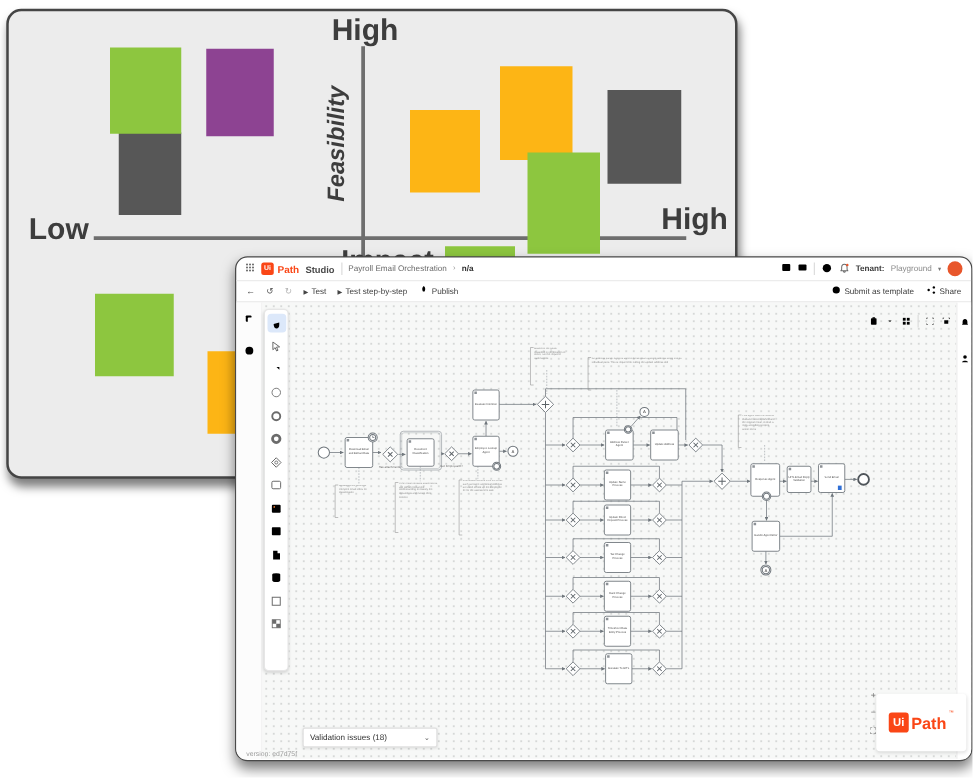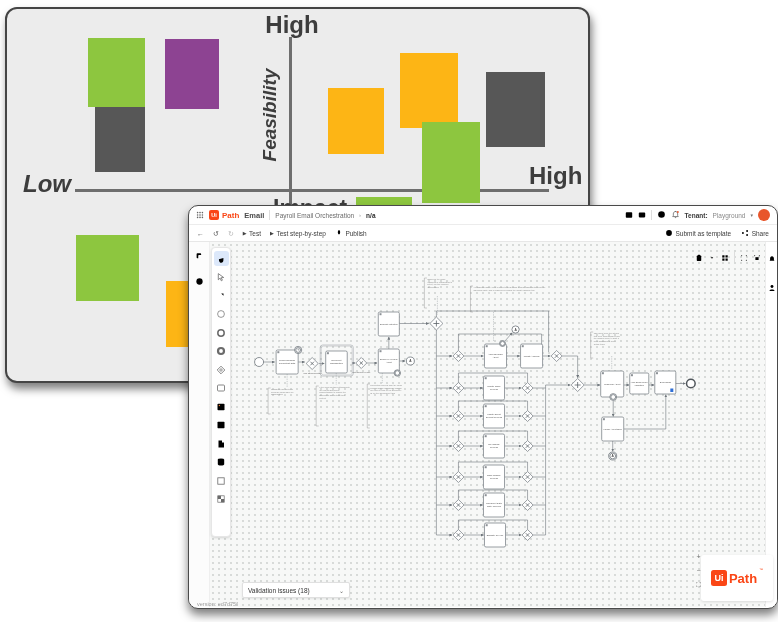--- a/index.html
+++ b/index.html
@@ -5,21 +5,21 @@
   * { margin:0; padding:0; box-sizing:border-box; -webkit-text-size-adjust:none; }
   html,body { width:778px; height:622px; background:#fff; overflow:hidden;
     font-family:"Liberation Sans", sans-serif; position:relative; }
 
   
   .matrix-card { position:absolute; left:5px; top:7px; width:585px; height:376px;
     background:#ececec; border:2px solid #454545; border-radius:12px;
     box-shadow:2px 6px 8px rgba(0,0,0,.5); z-index:1; overflow:hidden; }
   .mx-label { position:absolute; font-weight:bold; color:#3d3d3d; }
   .mx-top    { left:240px; top:2px;  width:90px; text-align:center; font-size:24px; }
-  .mx-low    { left:16px;  top:161px; font-size:24px;font-style:italic; }
+  .mx-low    { left:16px;  top:161px; font-size:24px; }
   .mx-right  { left:522px; top:153px; font-size:24px; }
   .mx-impact { left:266px; top:186px; font-size:23px; }
   .mx-feas   { left:208px; top:94px; width:112px; height:24px; text-align:center;
     font-size:19px; font-style:italic; transform:rotate(-90deg); }
   .mx-vline  { position:absolute; left:282px; top:28px; width:3px; height:312px; background:#6e6e6e; }
   .mx-hline  { position:absolute; left:68px; top:180px; width:474px; height:3px; background:#6e6e6e; }
   .sticky { position:absolute; }
   .st-green { background:#8dc63f; } .st-purple { background:#8d4392; }
   .st-gray  { background:#575757; } .st-orange { background:#fdb515; }
 
@@ -135,21 +135,21 @@
             <circle cx="5" cy="5" r="1"></circle>
             <circle cx="8" cy="5" r="1"></circle>
             <circle cx="2" cy="8" r="1"></circle>
             <circle cx="5" cy="8" r="1"></circle>
             <circle cx="8" cy="8" r="1"></circle>
           </g>
         </svg>
     </span>
     <span class="logo-box">Ui</span>
     <span class="logo-path">Path</span>
-    <span class="logo-product">Email</span>
+    <span class="logo-product">Studio</span>
     <span class="vdiv"></span>
     <span class="crumb">Payroll Email Orchestration</span>
     <span class="crumb-sep">›</span>
     <span class="crumb-cur">n/a</span>
     <span class="tb-right">
       <span><svg width="8" height="8" viewBox="0 0 10 10" class="st">
             <rect x="1" y="1.5" width="8" height="7" rx="1"></rect>
             <path d="M3.2 3 V7 M3.2 3 H6.4 L5.7 4 L6.4 5 H3.2"></path>
           </svg></span>
       <span><svg width="8" height="8" viewBox="0 0 10 10" class="st">

